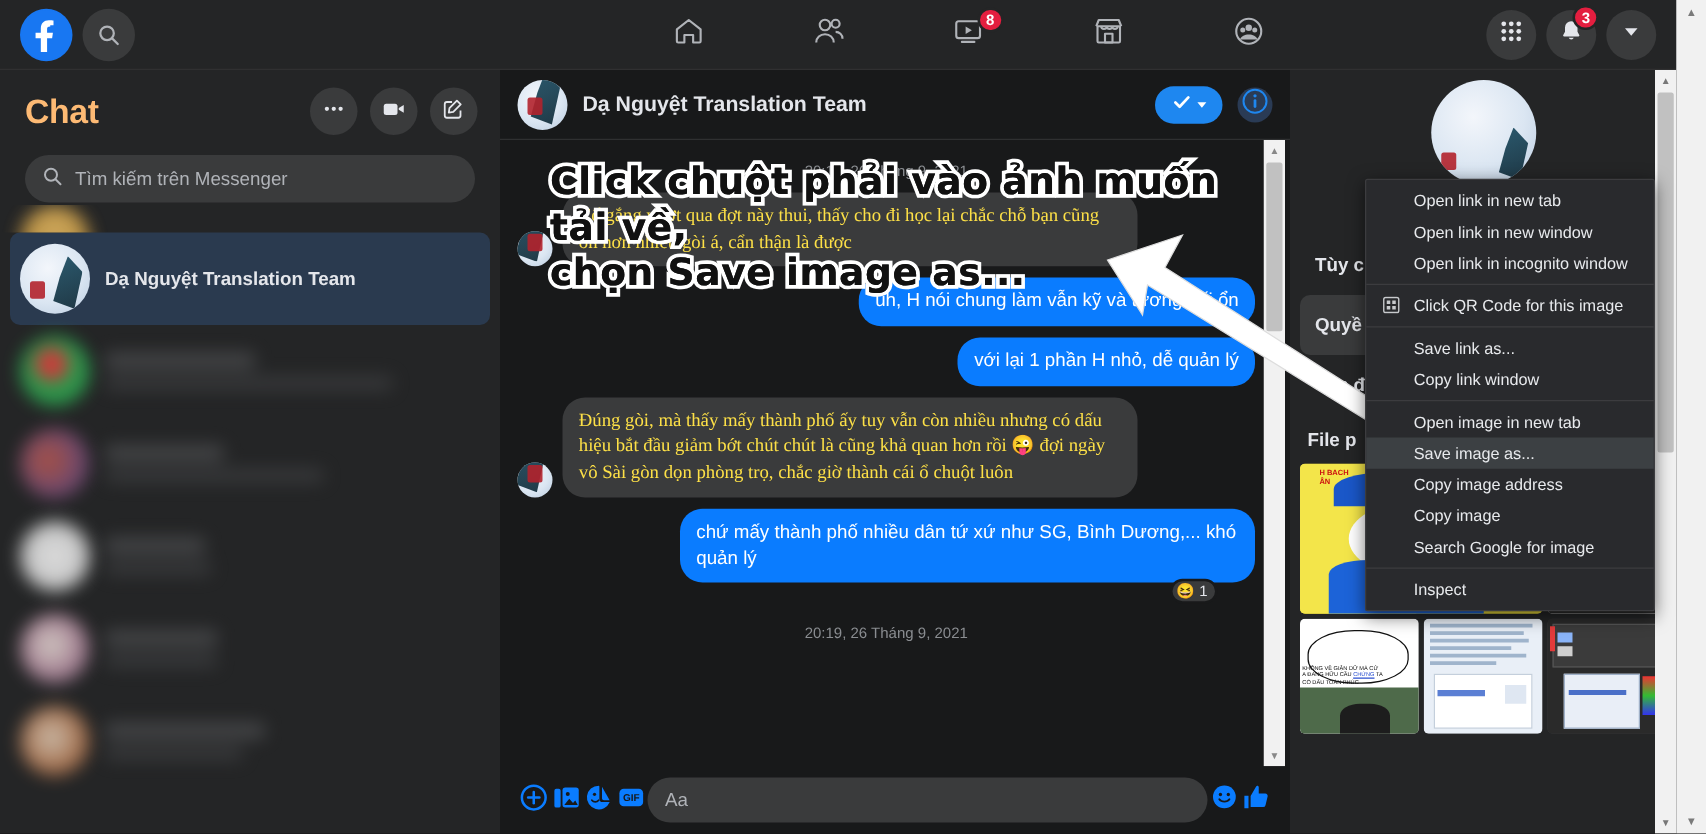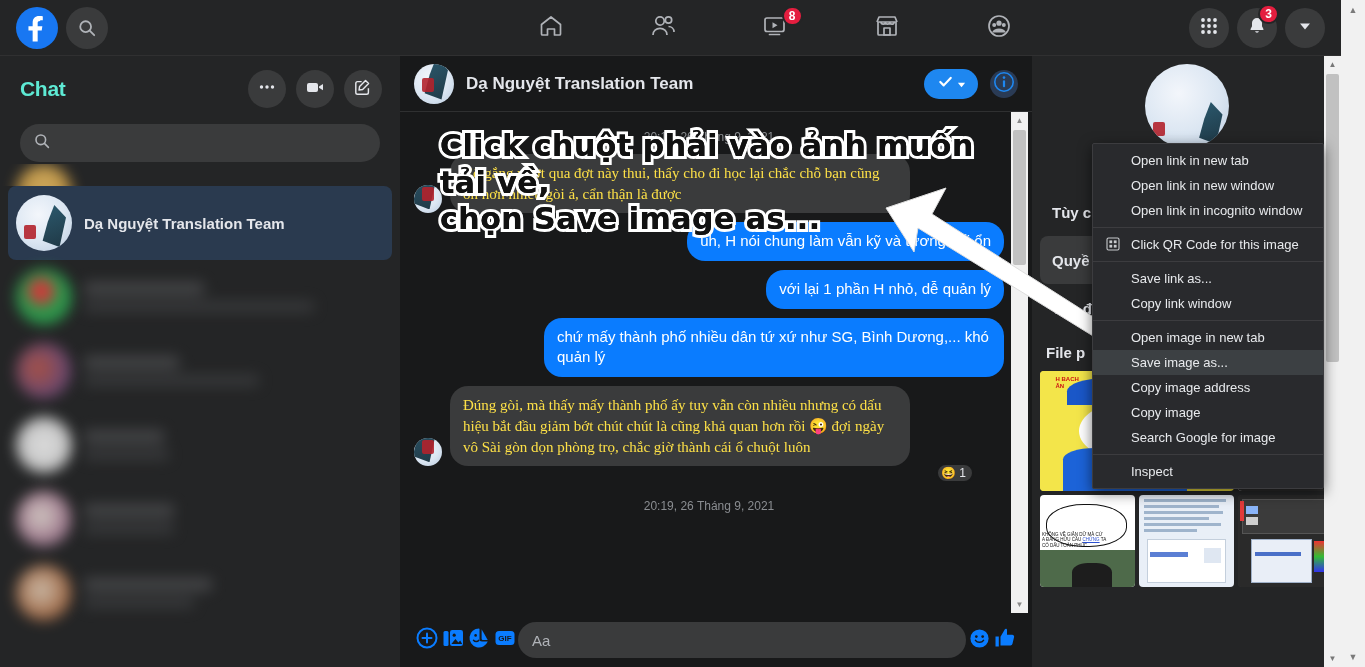--- a/index.html
+++ b/index.html
@@ -37,21 +37,21 @@
   .circ-btn{width:40px;height:40px;border-radius:50%;background:#3a3b3c;
     display:flex;align-items:center;justify-content:center;position:relative;cursor:pointer;}
   .circ-btn .badge{top:-4px;right:-2px;}
 
   
   .sidebar{
     position:absolute;left:0;top:56px;width:400px;height:611px;
     background:#242526;overflow:hidden;
   }
   .sb-head{display:flex;align-items:center;justify-content:space-between;padding:14px 18px 6px 20px;}
-  .sb-title{font-size:21px;font-weight:bold;color:#5eead4;letter-spacing:-0.3px;}
+  .sb-title{font-size:27px;font-weight:bold;color:#fdba74;letter-spacing:-0.3px;}
   .sb-actions{display:flex;gap:10px;}
   .sb-act{width:38px;height:38px;border-radius:50%;background:#3a3b3c;
     display:flex;align-items:center;justify-content:center;cursor:pointer;}
   .sb-search{
     margin:10px 20px 4px 20px;height:38px;border-radius:20px;background:#3a3b3c;
     display:flex;align-items:center;gap:10px;padding:0 14px;cursor:text;
   }
   .sb-search input{
     background:transparent;border:none;outline:none;color:#b0b3b8;
     font-size:15px;font-family:"Liberation Sans",sans-serif;width:100%;
@@ -332,20 +332,21 @@
       </div>
     </div>
 
     <div class="sb-search">
       <span>
         <svg width="16" height="16" viewBox="0 0 20 20" fill="none" stroke="#b0b3b8" stroke-width="2">
             <circle cx="8.5" cy="8.5" r="6"></circle>
             <line x1="13" y1="13" x2="18" y2="18" stroke-linecap="round"></line>
           </svg>
       </span>
+      <input placeholder="Tìm kiếm trên Messenger" style="">
     </div>
 
     <div class="chat-list">
 
       <div class="row-partial">
         <div style="display:flex;gap:12px;margin:0 16px;">
           <div style="width:56px;height:56px;border-radius:50%;background:radial-gradient(circle at 50% 40%,#f0c46a,#b5832c);" class="blurred"></div>
         </div>
       </div>
 
@@ -434,27 +435,27 @@
       </div>
 
       <div class="mrow out">
         <div class="bubble out">uh, H nói chung làm vẫn kỹ và tương đối ổn</div>
       </div>
 
       <div class="mrow out">
         <div class="bubble out">với lại 1 phần H nhỏ, dễ quản lý</div>
       </div>
 
-      <div class="mrow out">
-        <div class="bubble out">chứ mấy thành phố nhiều dân tứ xứ như SG, Bình Dương,... khó quản lý</div>
-      </div>
-
       <div class="mrow">
         <div class="mavatar ava-dn"></div>
         <div class="bubble in">Đúng gòi, mà thấy mấy thành phố ấy tuy vẫn còn nhiều nhưng có dấu hiệu bắt đầu giảm bớt chút chút là cũng khả quan hơn rồi 😜 đợi ngày vô Sài gòn dọn phòng trọ, chắc giờ thành cái ổ chuột luôn</div>
+      </div>
+
+      <div class="mrow out">
+        <div class="bubble out">chứ mấy thành phố nhiều dân tứ xứ như SG, Bình Dương,... khó quản lý</div>
       </div>
       <div class="reaction-wrap">
         <div class="reaction">
           <span>😆</span>
           <span>1</span>
         </div>
       </div>
 
       <div class="day-stamp" style="margin-top:16px">20:19, 26 Tháng 9, 2021</div>
 

